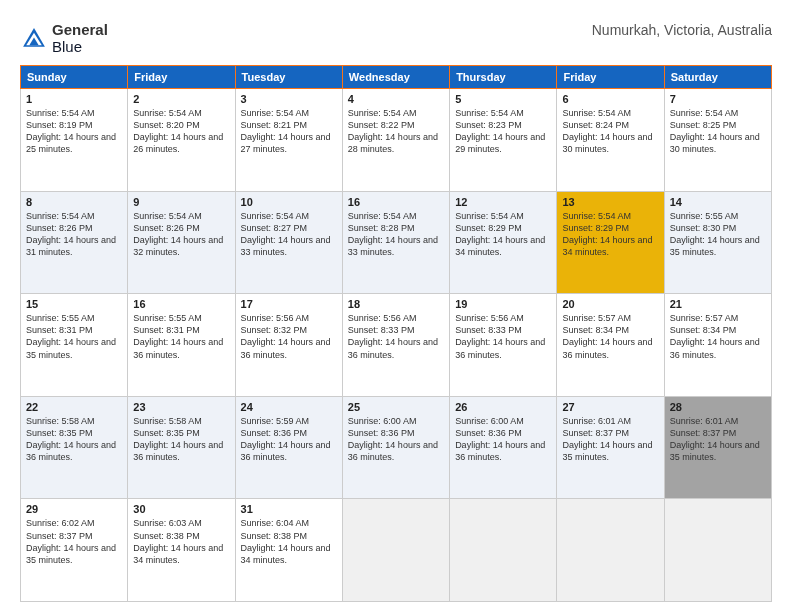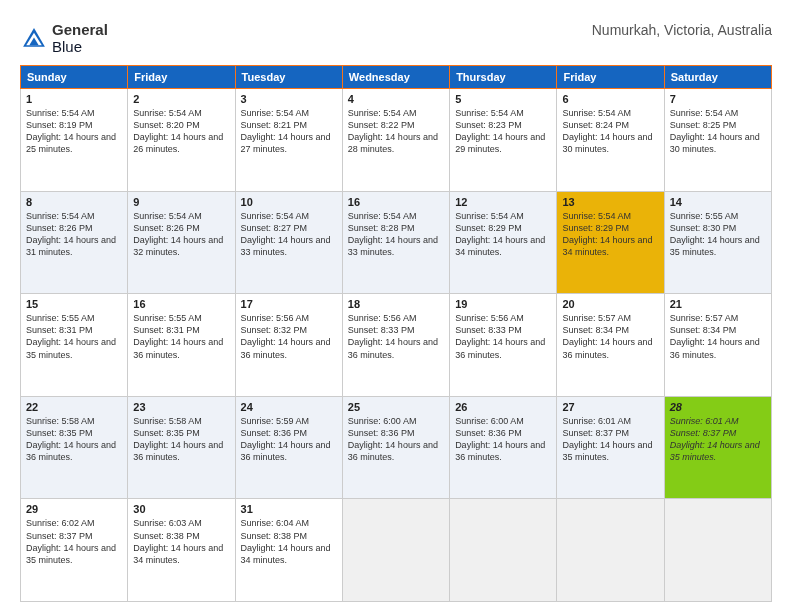--- a/index.html
+++ b/index.html
@@ -252,21 +252,21 @@
           <span class="day-info">Sunrise: 6:00 AM<br>Sunset: 8:36 PM<br>Daylight: 14 hours and 36 minutes.</span>
         </td>
           <td style="background-color: rgb(238, 242, 248);">
           <span class="day-num">26</span>
           <span class="day-info">Sunrise: 6:00 AM<br>Sunset: 8:36 PM<br>Daylight: 14 hours and 36 minutes.</span>
         </td>
           <td style="background-color: rgb(238, 242, 248);">
           <span class="day-num">27</span>
           <span class="day-info">Sunrise: 6:01 AM<br>Sunset: 8:37 PM<br>Daylight: 14 hours and 35 minutes.</span>
         </td>
-          <td style="background-color: #84cc16; font-style: italic;">
+          <td style="background-color: #a3a3a3;">
           <span class="day-num">28</span>
           <span class="day-info">Sunrise: 6:01 AM<br>Sunset: 8:37 PM<br>Daylight: 14 hours and 35 minutes.</span>
         </td>
         </tr>
         <tr>
           <td style="background-color: rgb(255, 255, 255);">
           <span class="day-num">29</span>
           <span class="day-info">Sunrise: 6:02 AM<br>Sunset: 8:37 PM<br>Daylight: 14 hours and 35 minutes.</span>
         </td>
           <td style="background-color: rgb(255, 255, 255);">

